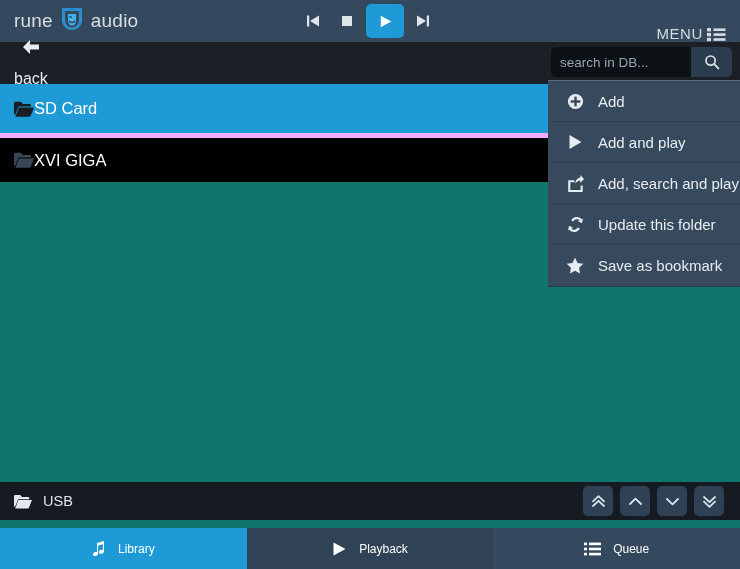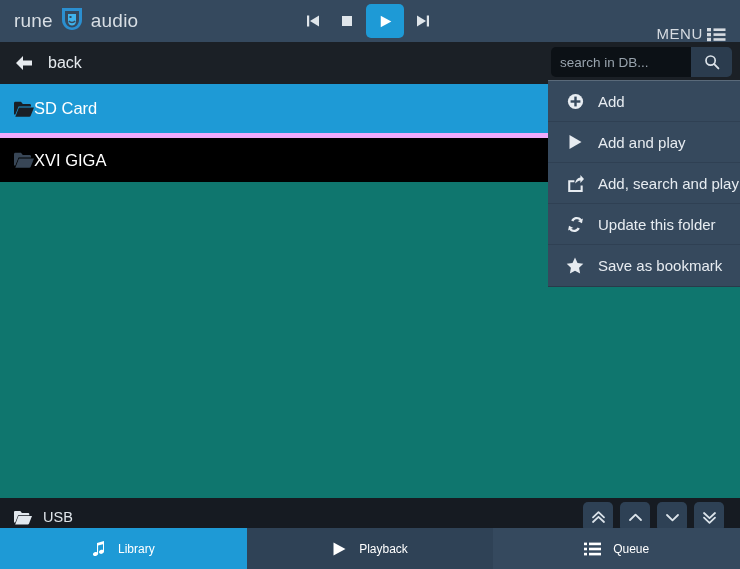--- a/index.html
+++ b/index.html
@@ -57,20 +57,21 @@
   
   .backbar {
     position: absolute; top: 42px; left: 0;
     width: 740px; height: 42px;
     background: #1b2026;
     display: flex; align-items: center;
   }
   .back-link {
     display: flex; align-items: center; gap: 14px;
     margin-left: 14px;
+    flex-direction: column;
   }
   .back-label { font-size: 16px; color: #e6eaee; }
 
   
   .searchwrap {
     position: absolute; top: 47px; left: 551px;
     display: flex; height: 30px;
     border-radius: 1px; overflow: hidden;
   }
   .search-input {
@@ -119,21 +120,21 @@
     border-bottom: 1px solid #2f4053;
   }
   .dd-item:last-child { border-bottom: none; }
   .dd-label { font-size: 15px; color: #e7ecf1; }
   .dd-icon {
     width: 18px; display: flex; align-items: center; justify-content: center;
   }
 
   
   .footer {
-    position: absolute; top: 498px; left: 0;
+    position: absolute; top: 482px; left: 0;
     width: 740px; height: 38px;
     background: #161b22;
     display: flex; align-items: center;
   }
   .footer-loc {
     display: flex; align-items: center; gap: 11px; margin-left: 14px;
   }
   .footer-label { font-size: 14.5px; color: #dfe5ea; }
   .scrollers {
     position: absolute; right: 16px; top: 4px;

